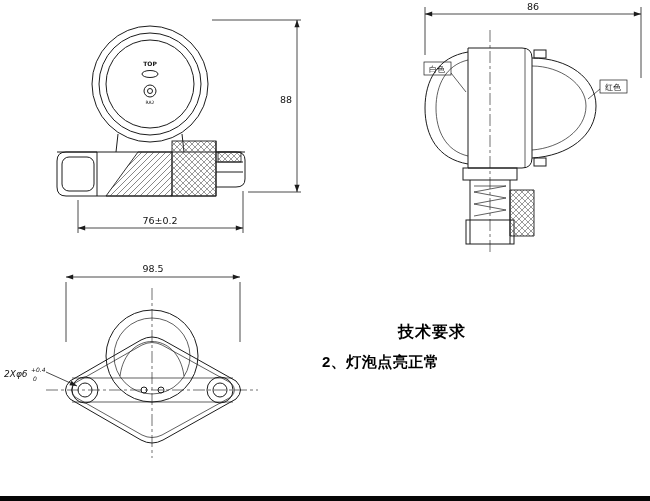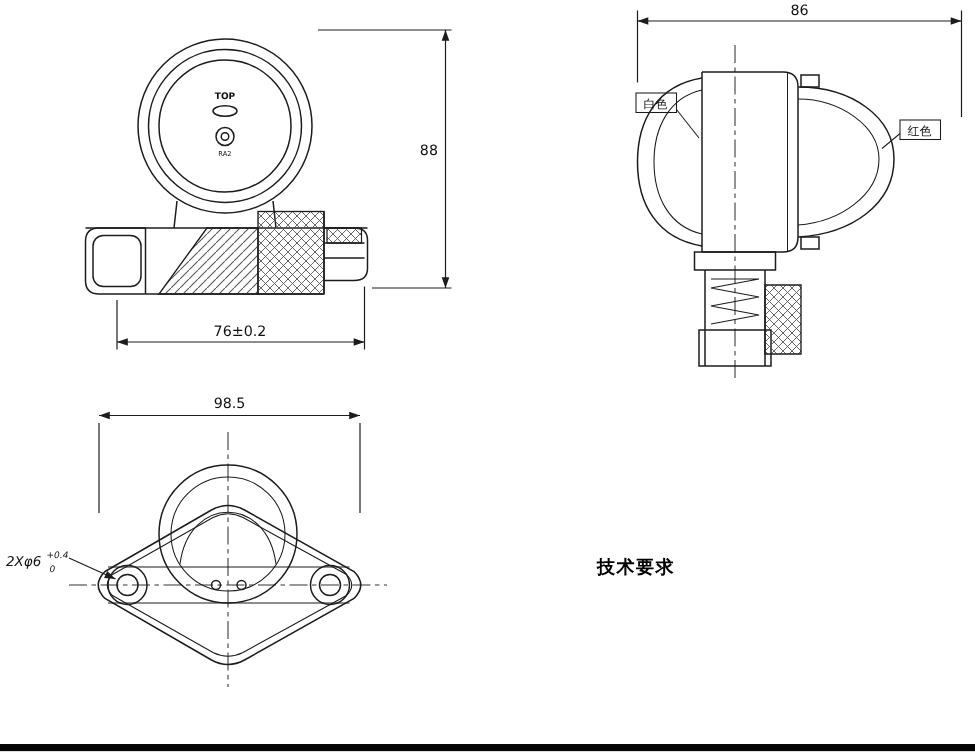--- a/index.html
+++ b/index.html
@@ -16,21 +16,21 @@
     stroke:none;
     font-family:"DejaVu Sans", sans-serif;
   }
   .cl { stroke-dasharray:12 3 3 3; stroke-width:0.7; stroke:#333; }
   .dim { stroke-width:0.8; }
   .thin { stroke-width:0.7; }
   .tech-req {
     position:absolute; left:322px; top:322px; width:315px;
     color:#000; font-weight:bold;
   }
-  .tech-title { font-size:12px; padding-left:76px; margin-bottom:6px; letter-spacing:1px;margin-top:48px; }
+  .tech-title { font-size:16px; padding-left:76px; margin-bottom:6px; letter-spacing:1px; }
   .tech-line { font-size:15px; line-height:25px; letter-spacing:0.5px; white-space:nowrap; }
   .bottom-bar {
     position:absolute; left:0; bottom:0; width:650px; height:5px; background:#060606;
   }
 </style>
 </head>
 <body>
 
 <div class="canvas">
 
@@ -186,17 +186,18 @@
     <g class="dim">
       <path d="M66,282 L66,342 M240,282 L240,342"></path>
       <line x1="66" y1="277" x2="240" y2="277" marker-start="url(#arr)" marker-end="url(#arr)"></line>
     </g>
     <text x="153" y="272" font-size="9.5" text-anchor="middle">98.5</text>
   </g>
 </svg>
 
 <div class="tech-req">
   <div class="tech-title">技术要求</div>
+  <div class="tech-line">2、灯泡点亮正常</div>
 </div>
 
 <div class="bottom-bar"></div>
 
 </div>
 
 </body></html>

